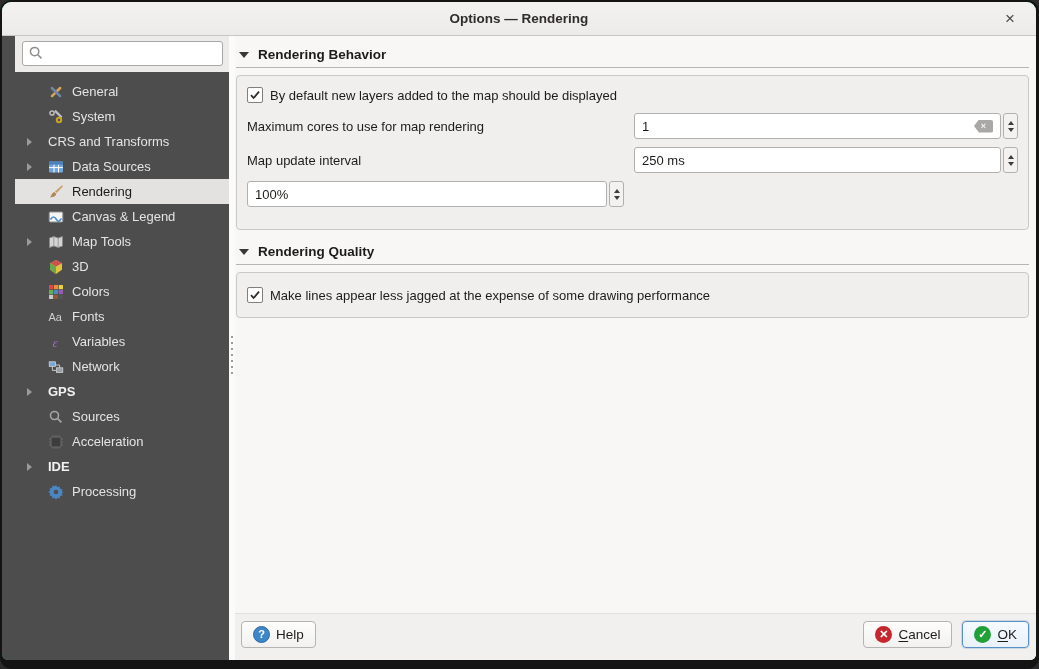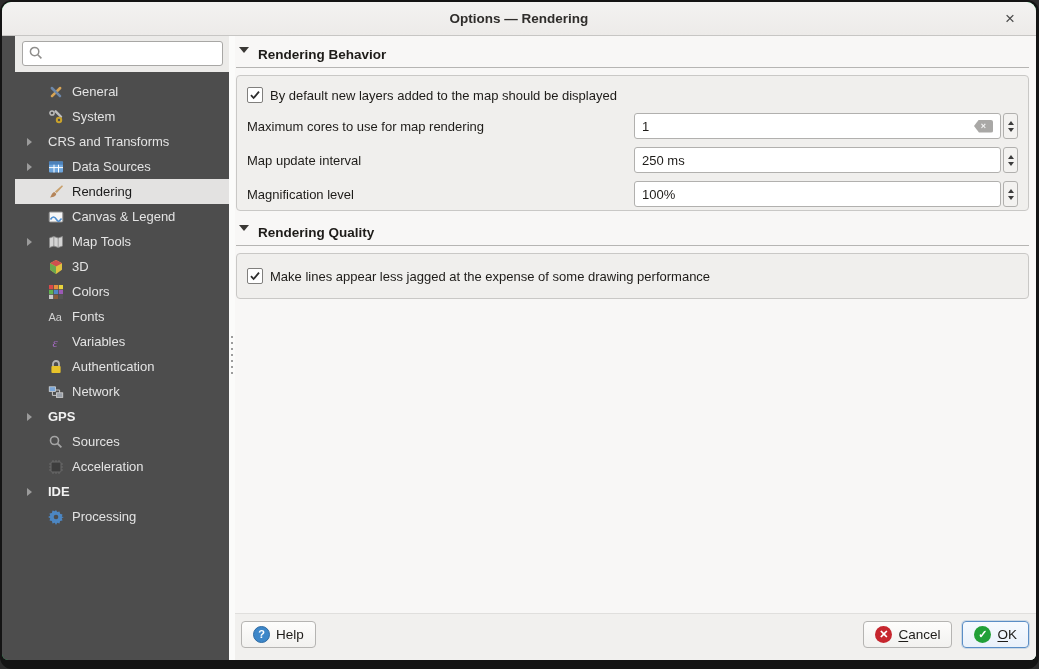--- a/index.html
+++ b/index.html
@@ -42,27 +42,27 @@
   .nav-icon svg{width:16px;height:16px;}
 
   
   .splitter{width:6px;flex:0 0 6px;background:#fbfbfa;position:relative;}
   .splitter::after{content:"";position:absolute;left:2px;top:300px;width:2px;height:40px;
       background:repeating-linear-gradient(#9c9c9c 0 2px,transparent 2px 6px);}
 
   
   .main{flex:1;display:flex;flex-direction:column;background:#f8f7f6;min-width:0;}
   .content{flex:1;padding:5px 7px 0 1px;border-bottom:1px solid #e0dfdd;}
-  .section-header{display:flex;gap:9px;padding:6px 3px 5px 3px;
+  .section-header{display:flex;align-items:center;gap:9px;padding:6px 3px 5px 3px;
                   border-bottom:1px solid #b6b5b3;}
   .section-header .caret{width:0;height:0;border-left:5px solid transparent;
       border-right:5px solid transparent;border-top:6px solid #3a3835;}
   .section-header .stitle{font-size:13.5px;font-weight:bold;color:#1e1c19;}
   .group-box{margin-top:7px;background:#f0efed;border:1px solid #c9c8c6;border-radius:4px;
-             padding:8px 10px 3px 10px;}
+             padding:8px 10px 22px 10px;}
   .group-box.slim{padding:13px 10px 13px 10px;margin-bottom:3px;}
   .check-row{display:flex;align-items:center;gap:7px;height:18px;margin:2px 0 9px 0;}
   .group-box.slim .check-row{margin:0;}
   .checkbox{width:16px;height:16px;background:#fff;border:1px solid #807f7d;border-radius:2px;
             display:inline-flex;align-items:center;justify-content:center;flex:0 0 16px;}
   .checkbox svg{width:12px;height:12px;visibility:hidden;}
   .checkbox.checked svg{visibility:visible;}
   .check-label,.field-label{font-size:13px;color:#1e1c19;}
   .fields{display:grid;grid-template-columns:1fr 384px;row-gap:8px;column-gap:10px;
           align-items:center;}
@@ -240,30 +240,20 @@
                 <svg viewBox="0 0 16 16">
                   <text x="4.5" y="12.5" font-size="13" font-style="italic" fill="#a46ac0" font-family="serif">ε</text>
                 </svg>
               </span>
               <span class="nav-label">Variables</span>
             </div>
             <div class="nav-item">
               <span class="arrow-slot"></span>
               <span class="nav-icon">
                 <svg viewBox="0 0 16 16">
-                  <path d="M5 7.5V5a3 3 0 016 0v2.5" fill="none" stroke="#b3b3b3" stroke-width="1.8"></path>
-                  <rect x="3.4" y="7" width="9.2" height="7" rx="1" fill="#e8c32a"></rect>
-                </svg>
-              </span>
-              <span class="nav-label">Authentication</span>
-            </div>
-            <div class="nav-item">
-              <span class="arrow-slot"></span>
-              <span class="nav-icon">
-                <svg viewBox="0 0 16 16">
                   <rect x="1.2" y="2.8" width="6.4" height="4.6" fill="#7aa6d8" stroke="#dedede" stroke-width="0.7"></rect>
                   <rect x="8.4" y="8.8" width="6.4" height="4.6" fill="#9aa0a8" stroke="#dedede" stroke-width="0.7"></rect>
                   <path d="M4.4 7.4v4h4M11.6 8.8V6h-4" stroke="#c8c8c8" fill="none"></path>
                 </svg>
               </span>
               <span class="nav-label">Network</span>
             </div>
             <div class="nav-item bold">
               <span class="arrow-slot">
                 <span class="tri"></span>
@@ -344,21 +334,20 @@
               <div class="spinbox">
                 <div class="spin-text">
                   <span class="spin-val">250 ms</span>
                 </div>
                 <div class="spin-btns">
                   <span class="arr-up"></span>
                   <span class="arr-dn"></span>
                 </div>
               </div>
 
-              <span class="field-label">Magnification level</span>
               <div class="spinbox">
                 <div class="spin-text">
                   <span class="spin-val">100%</span>
                 </div>
                 <div class="spin-btns">
                   <span class="arr-up"></span>
                   <span class="arr-dn"></span>
                 </div>
               </div>
             </div>

